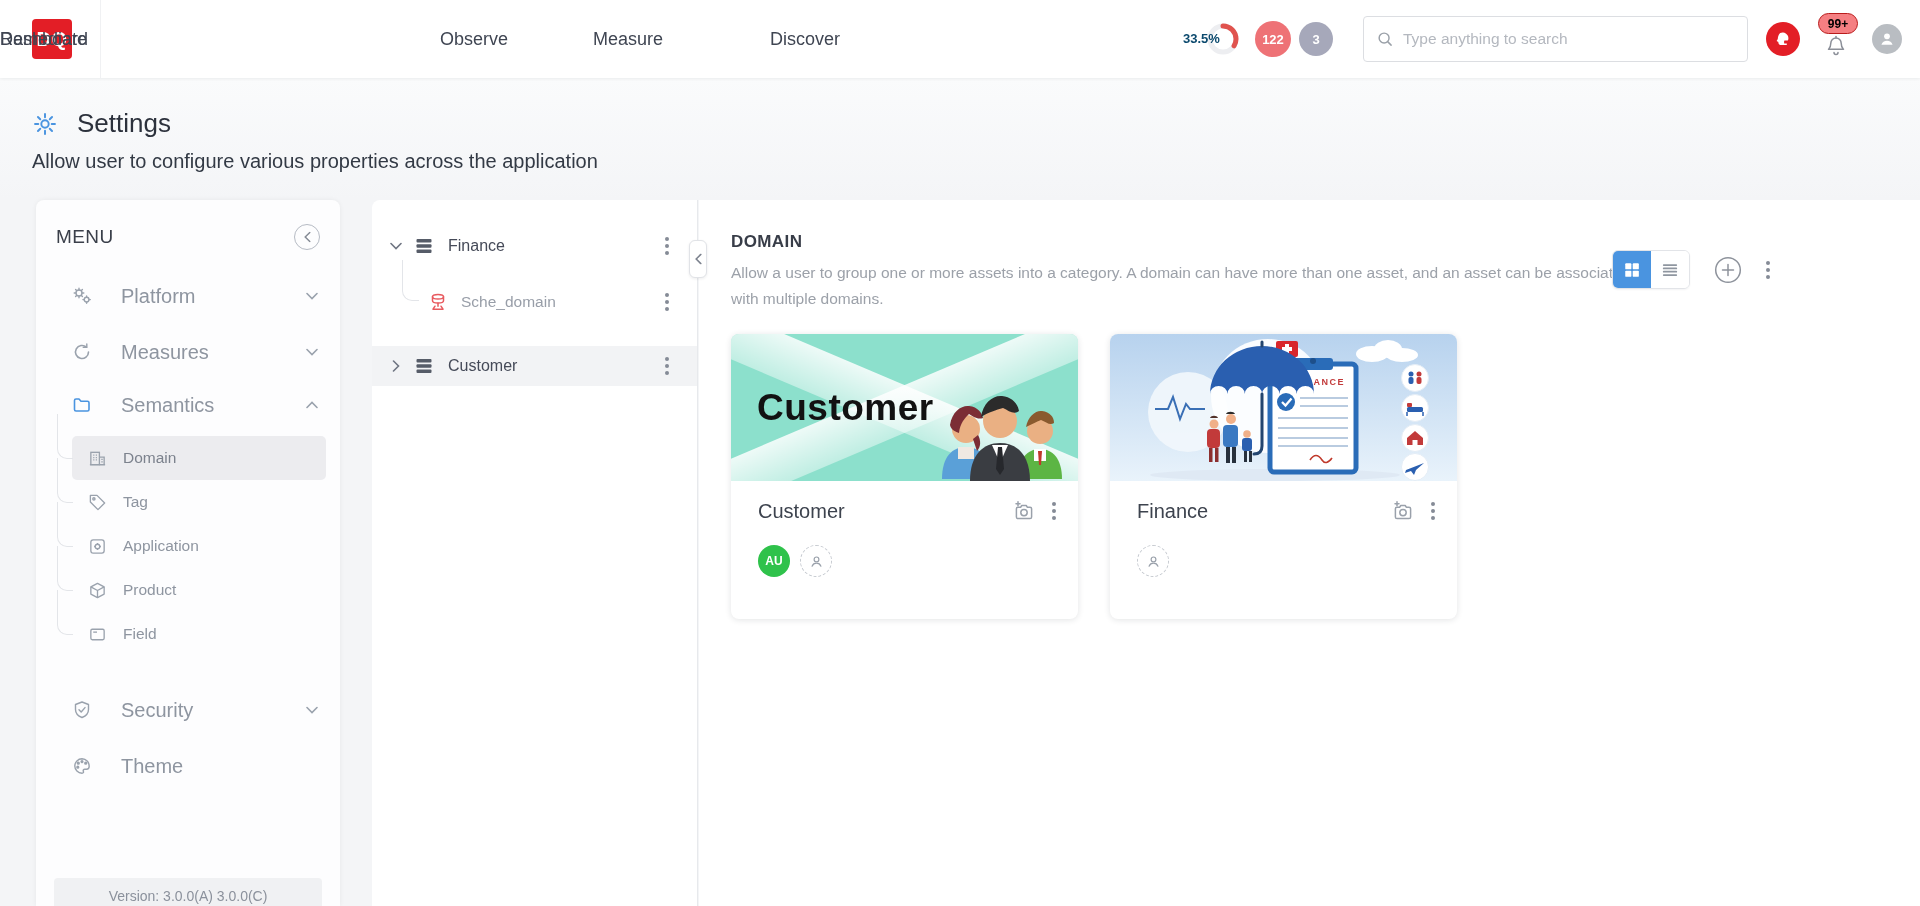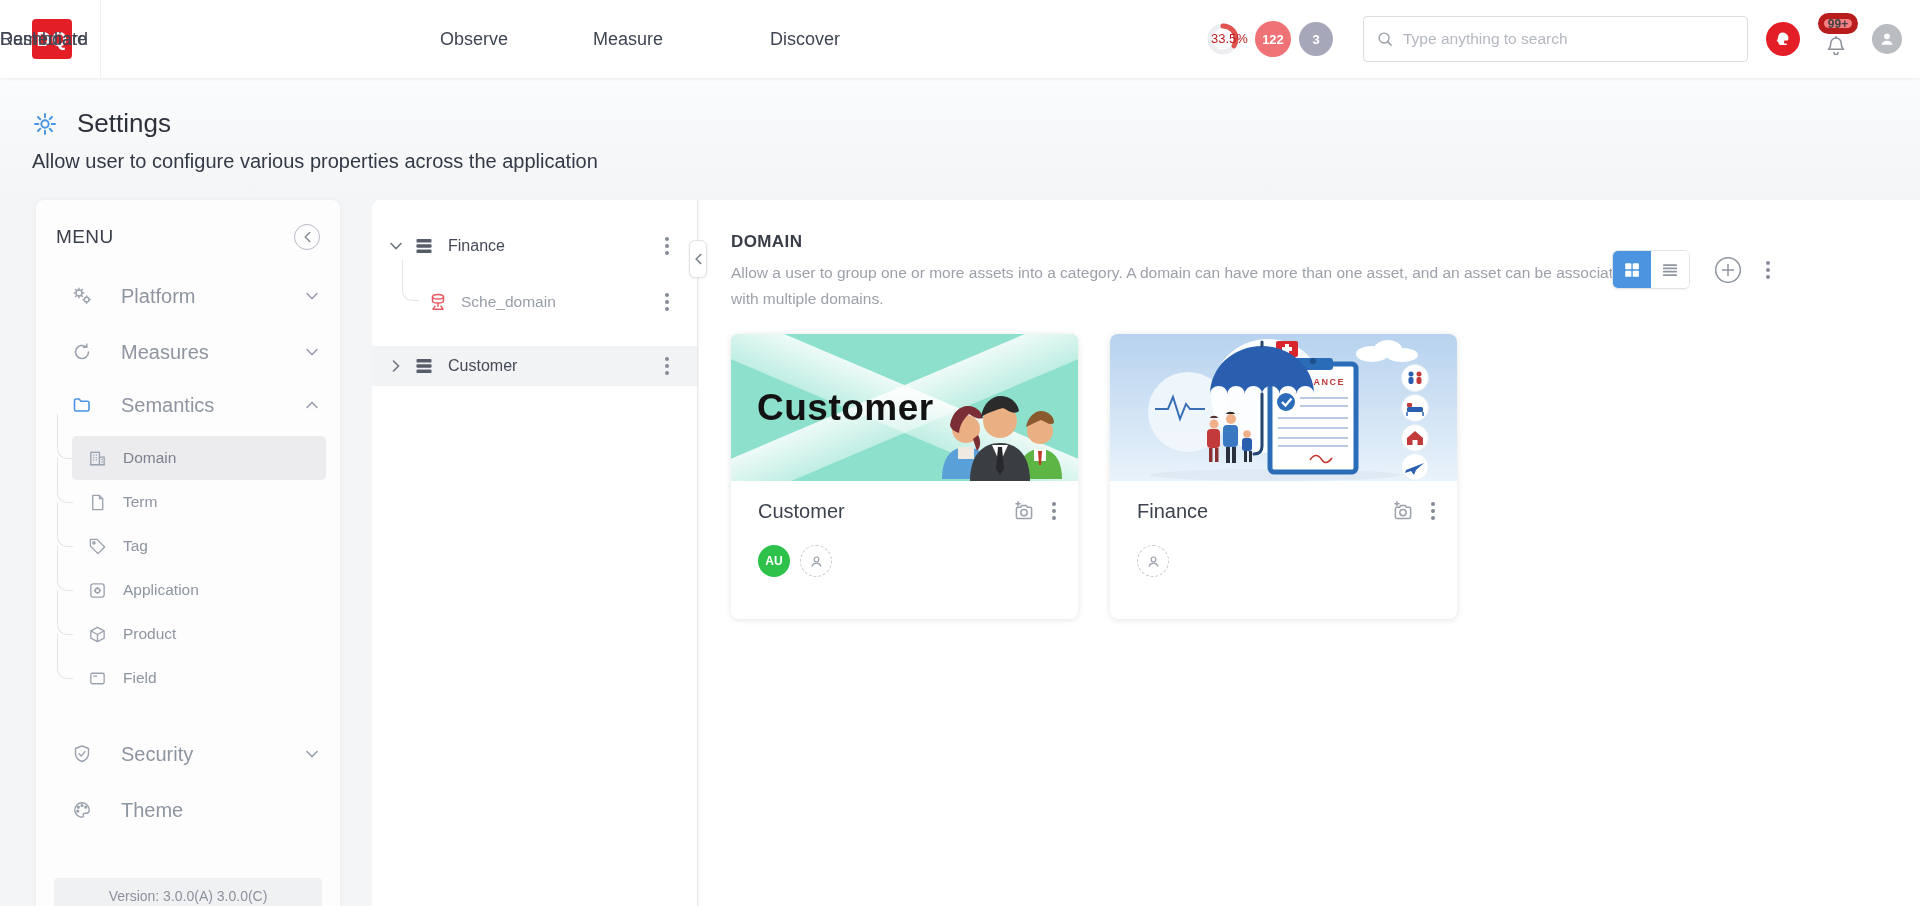--- a/index.html
+++ b/index.html
@@ -14,36 +14,36 @@
           align-items:center; justify-content:center; letter-spacing:.5px; cursor:pointer; }
   .nav-sep { position:absolute; left:100px; top:0; width:1px; height:78px; background:#f0f1f3; }
   .nav-item { position:absolute; top:0; height:78px; display:flex; align-items:center;
               font-size:18px; color:#3f4552; cursor:pointer; }
   .nav-item:nth-of-type(1){ left:137px; } .nav-item:nth-of-type(2){ left:287px; }
   .nav-item:nth-of-type(3){ left:440px; } .nav-item:nth-of-type(4){ left:593px; }
   .nav-item:nth-of-type(5){ left:770px; }
   .nav-right { position:absolute; right:10px; top:0; height:78px; display:flex; align-items:center; }
   .donut-wrap { position:relative; width:58px; height:36px; margin-right:6px; }
   .donut { position:absolute; right:0; top:0; }
-  .donut-label { position:absolute; left:0; top:10px; font-size:13px; font-weight:normal; color:#b91c1c; z-index:2;margin-left:28px; }
+  .donut-label { position:absolute; left:0; top:10px; font-size:13px; font-weight:bold; color:#0c4a6e; z-index:2; }
   .cbadge { border-radius:50%; color:#fff; font-size:13px; font-weight:bold; display:flex;
             align-items:center; justify-content:center; cursor:pointer; }
   .cbadge.b122 { width:36px; height:36px; background:#ee7276; margin-left:8px; }
   .cbadge.b3   { width:34px; height:34px; background:#a6a8ba; margin-left:8px; }
   .searchbox { width:385px; height:46px; margin-left:30px; border:1px solid #dcdee2; border-radius:4px;
                background:#fff; display:flex; align-items:center; padding:0 12px; color:#9aa0a8; }
   .searchbox input { border:none; outline:none; flex:1; font-size:15.5px; margin-left:9px;
                      font-family:"Liberation Sans", sans-serif; color:#3f4552; }
   .searchbox input::placeholder { color:#b4b8bf; }
   .bot-btn { width:34px; height:34px; border-radius:50%; background:#e31e26; margin-left:18px;
              display:flex; align-items:center; justify-content:center; cursor:pointer; }
   .bell-wrap { position:relative; margin-left:16px; width:40px; height:44px; cursor:pointer; color:#8b8f98; }
   .bell-wrap svg { position:absolute; left:8px; top:16px; }
   .notif-badge { position:absolute; left:2px; top:-4px; min-width:40px; height:21px; background:#f57f82;
-                 border:6px solid #b91c1c; border-radius:11px; color:#404040; font-size:12px; font-weight:bold;
+                 border:1px solid #b91c1c; border-radius:11px; color:#000000; font-size:12px; font-weight:bold;
                  display:flex; align-items:center; justify-content:center; z-index:2; }
   .avatar-btn { width:30px; height:30px; border-radius:50%; background:#b9bdc2; margin-left:16px; margin-right:8px;
                 display:flex; align-items:center; justify-content:center; cursor:pointer; }
 
   
   .page-header { position:absolute; top:78px; left:0; right:0; height:122px;
                  background:linear-gradient(#fafbfc, #f4f5f7); }
   .ph-title-row { position:absolute; left:32px; top:30px; display:flex; align-items:center; gap:19px; }
   .ph-title { font-size:26px; font-weight:500; color:#2c313c; }
   .ph-sub { position:absolute; left:32px; top:72px; font-size:20px; color:#333a45; }
@@ -250,27 +250,20 @@
 
     <div class="sub-list">
       <div class="smi active">
         <svg class="mi-icon" viewBox="0 0 20 20" fill="none" stroke="currentColor" stroke-width="1.4">
           <rect x="3" y="3.5" width="9" height="13"></rect>
             <path d="M12 8.5h5v8h-5"></path>
           <path d="M5.5 6.5h1.2M8.2 6.5h1.2M5.5 9h1.2M8.2 9h1.2M5.5 11.5h1.2M8.2 11.5h1.2M14 11h1.5M14 13.5h1.5"></path>
           <path d="M2 16.5h16"></path>
         </svg>
         <span>Domain</span>
-      </div>
-      <div class="smi">
-        <svg class="mi-icon" viewBox="0 0 20 20" fill="none" stroke="currentColor" stroke-width="1.4" stroke-linejoin="round">
-          <path d="M5 2.5h7L15.5 6v11.5h-10.5z"></path>
-            <path d="M12 2.5V6h3.5"></path>
-        </svg>
-        <span>Term</span>
       </div>
       <div class="smi">
         <svg class="mi-icon" viewBox="0 0 20 20" fill="none" stroke="currentColor" stroke-width="1.4" stroke-linejoin="round">
           <path d="M2.5 9.5v-7h7l8 8-7 7z"></path>
             <circle cx="6.2" cy="6.2" r="1.2"></circle>
         </svg>
         <span>Tag</span>
       </div>
       <div class="smi">
         <svg class="mi-icon" viewBox="0 0 20 20" fill="none" stroke="currentColor" stroke-width="1.4">

